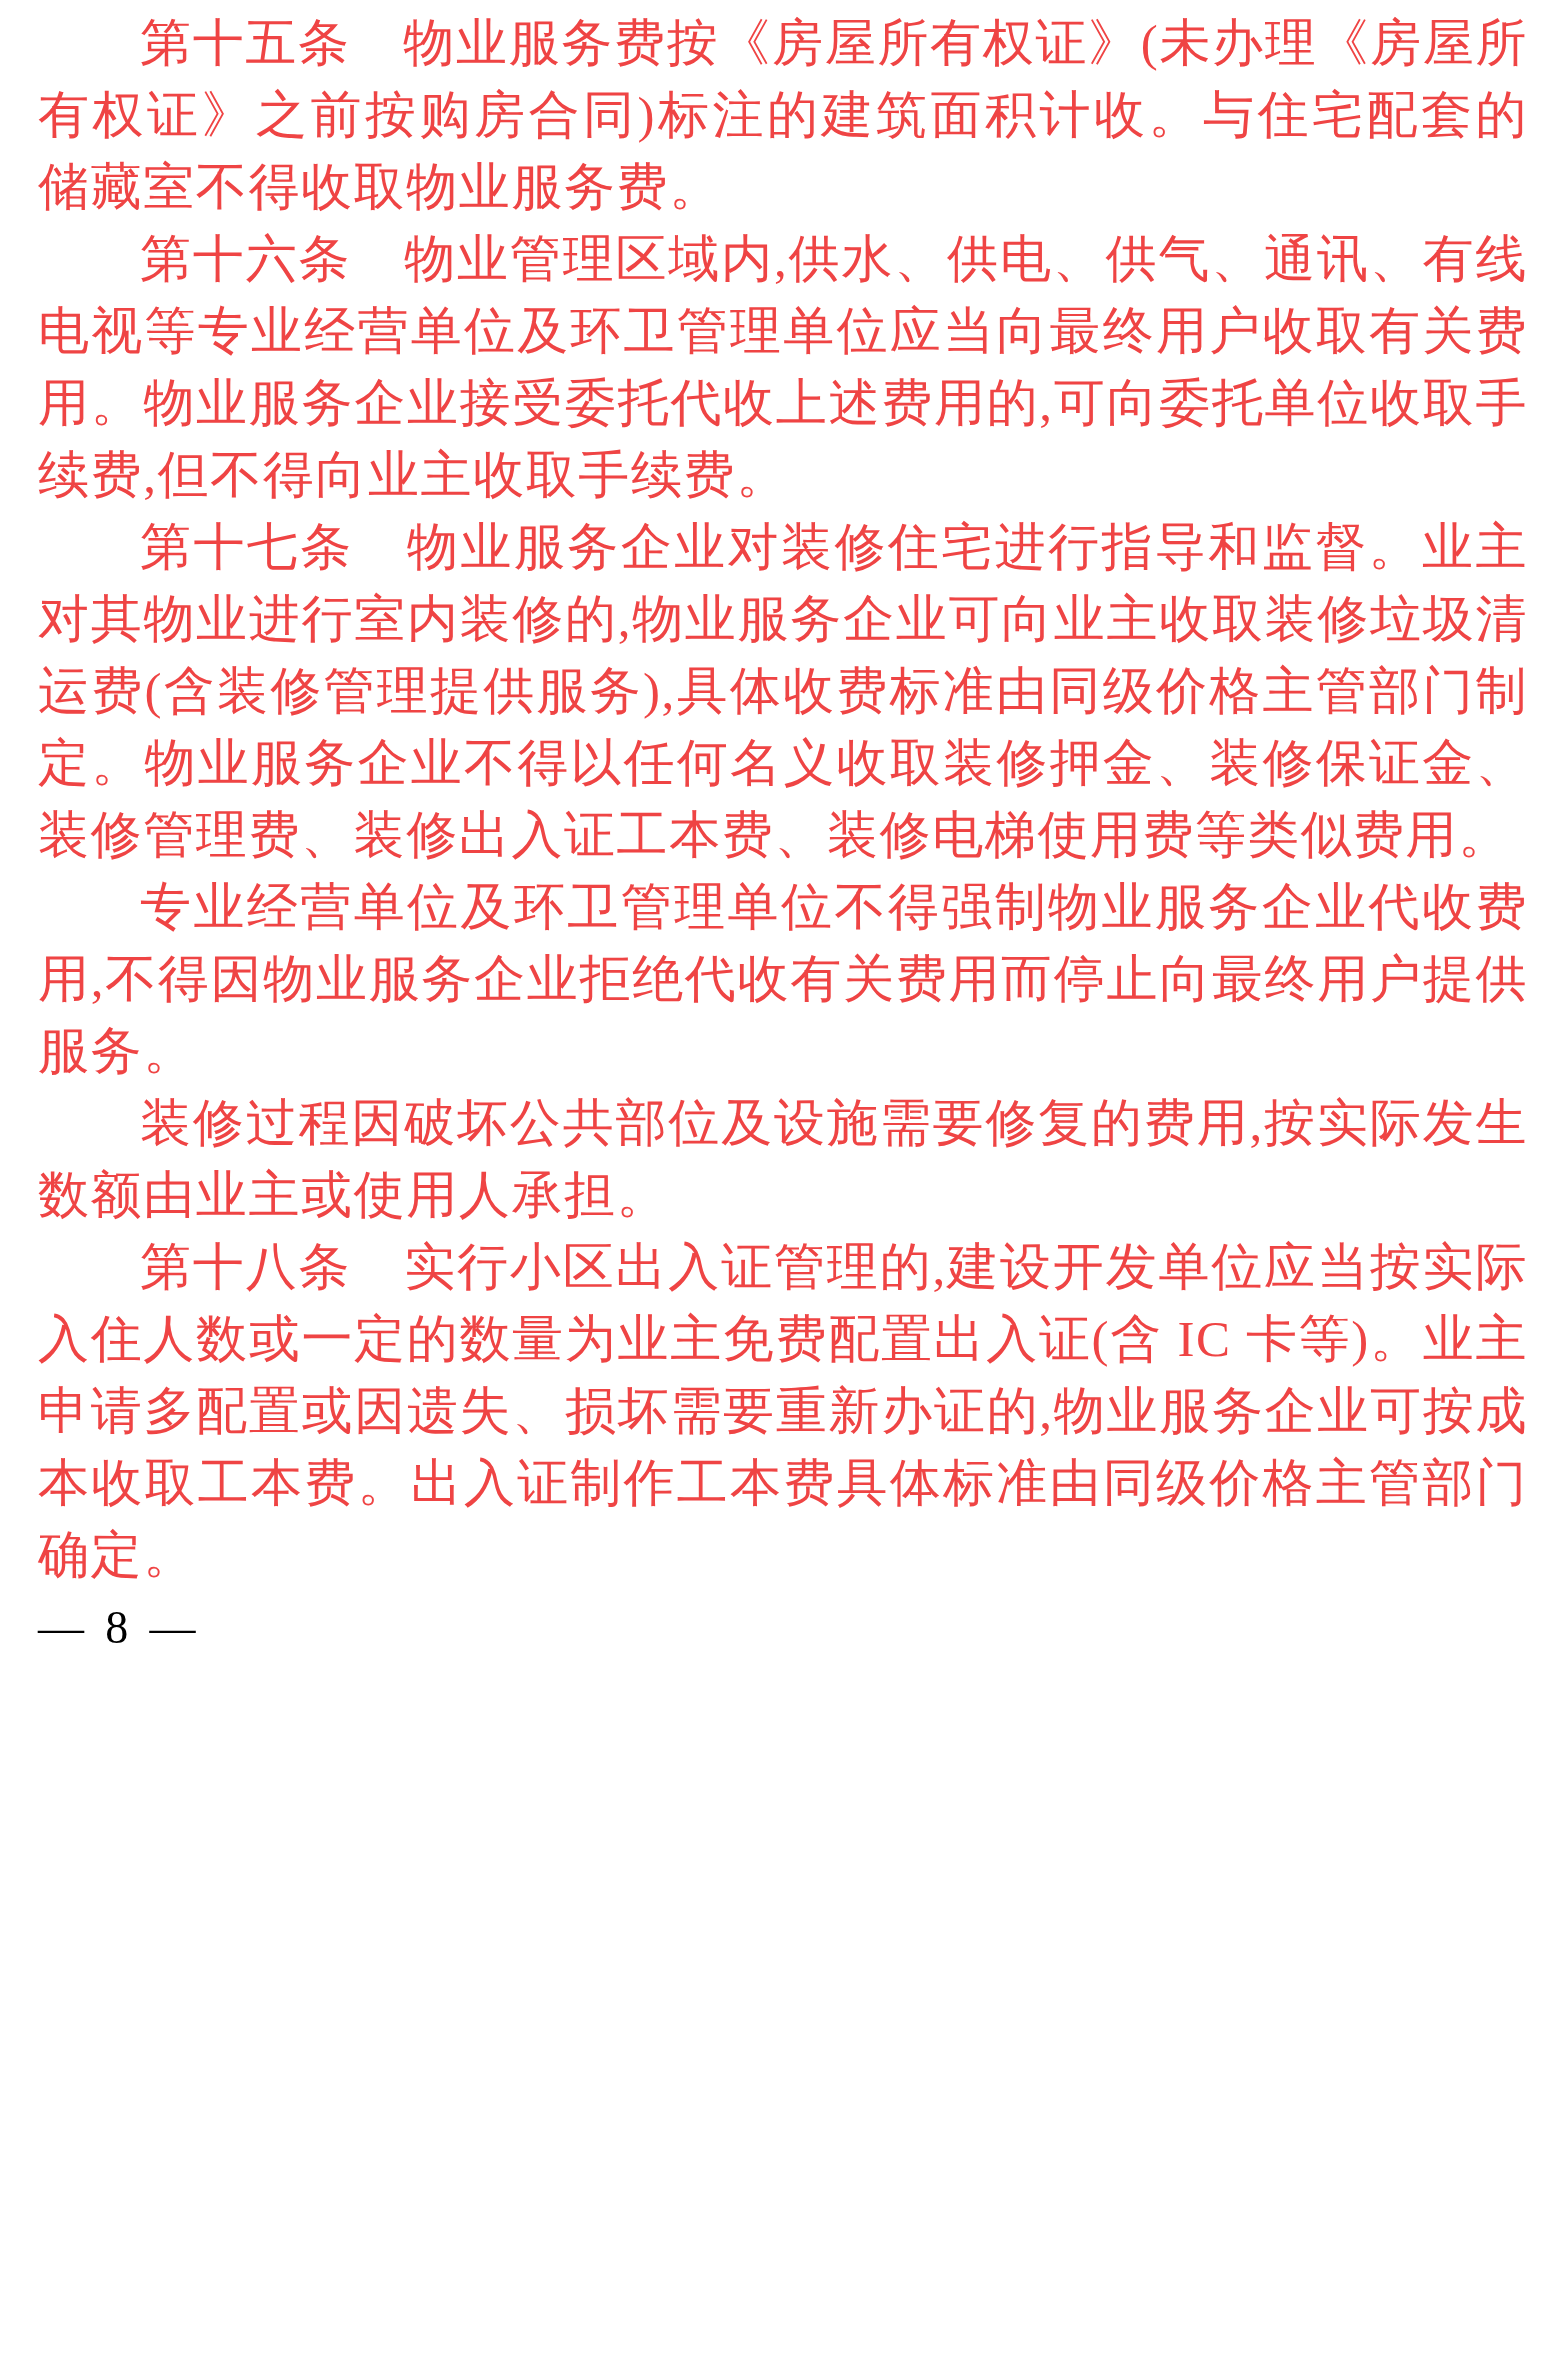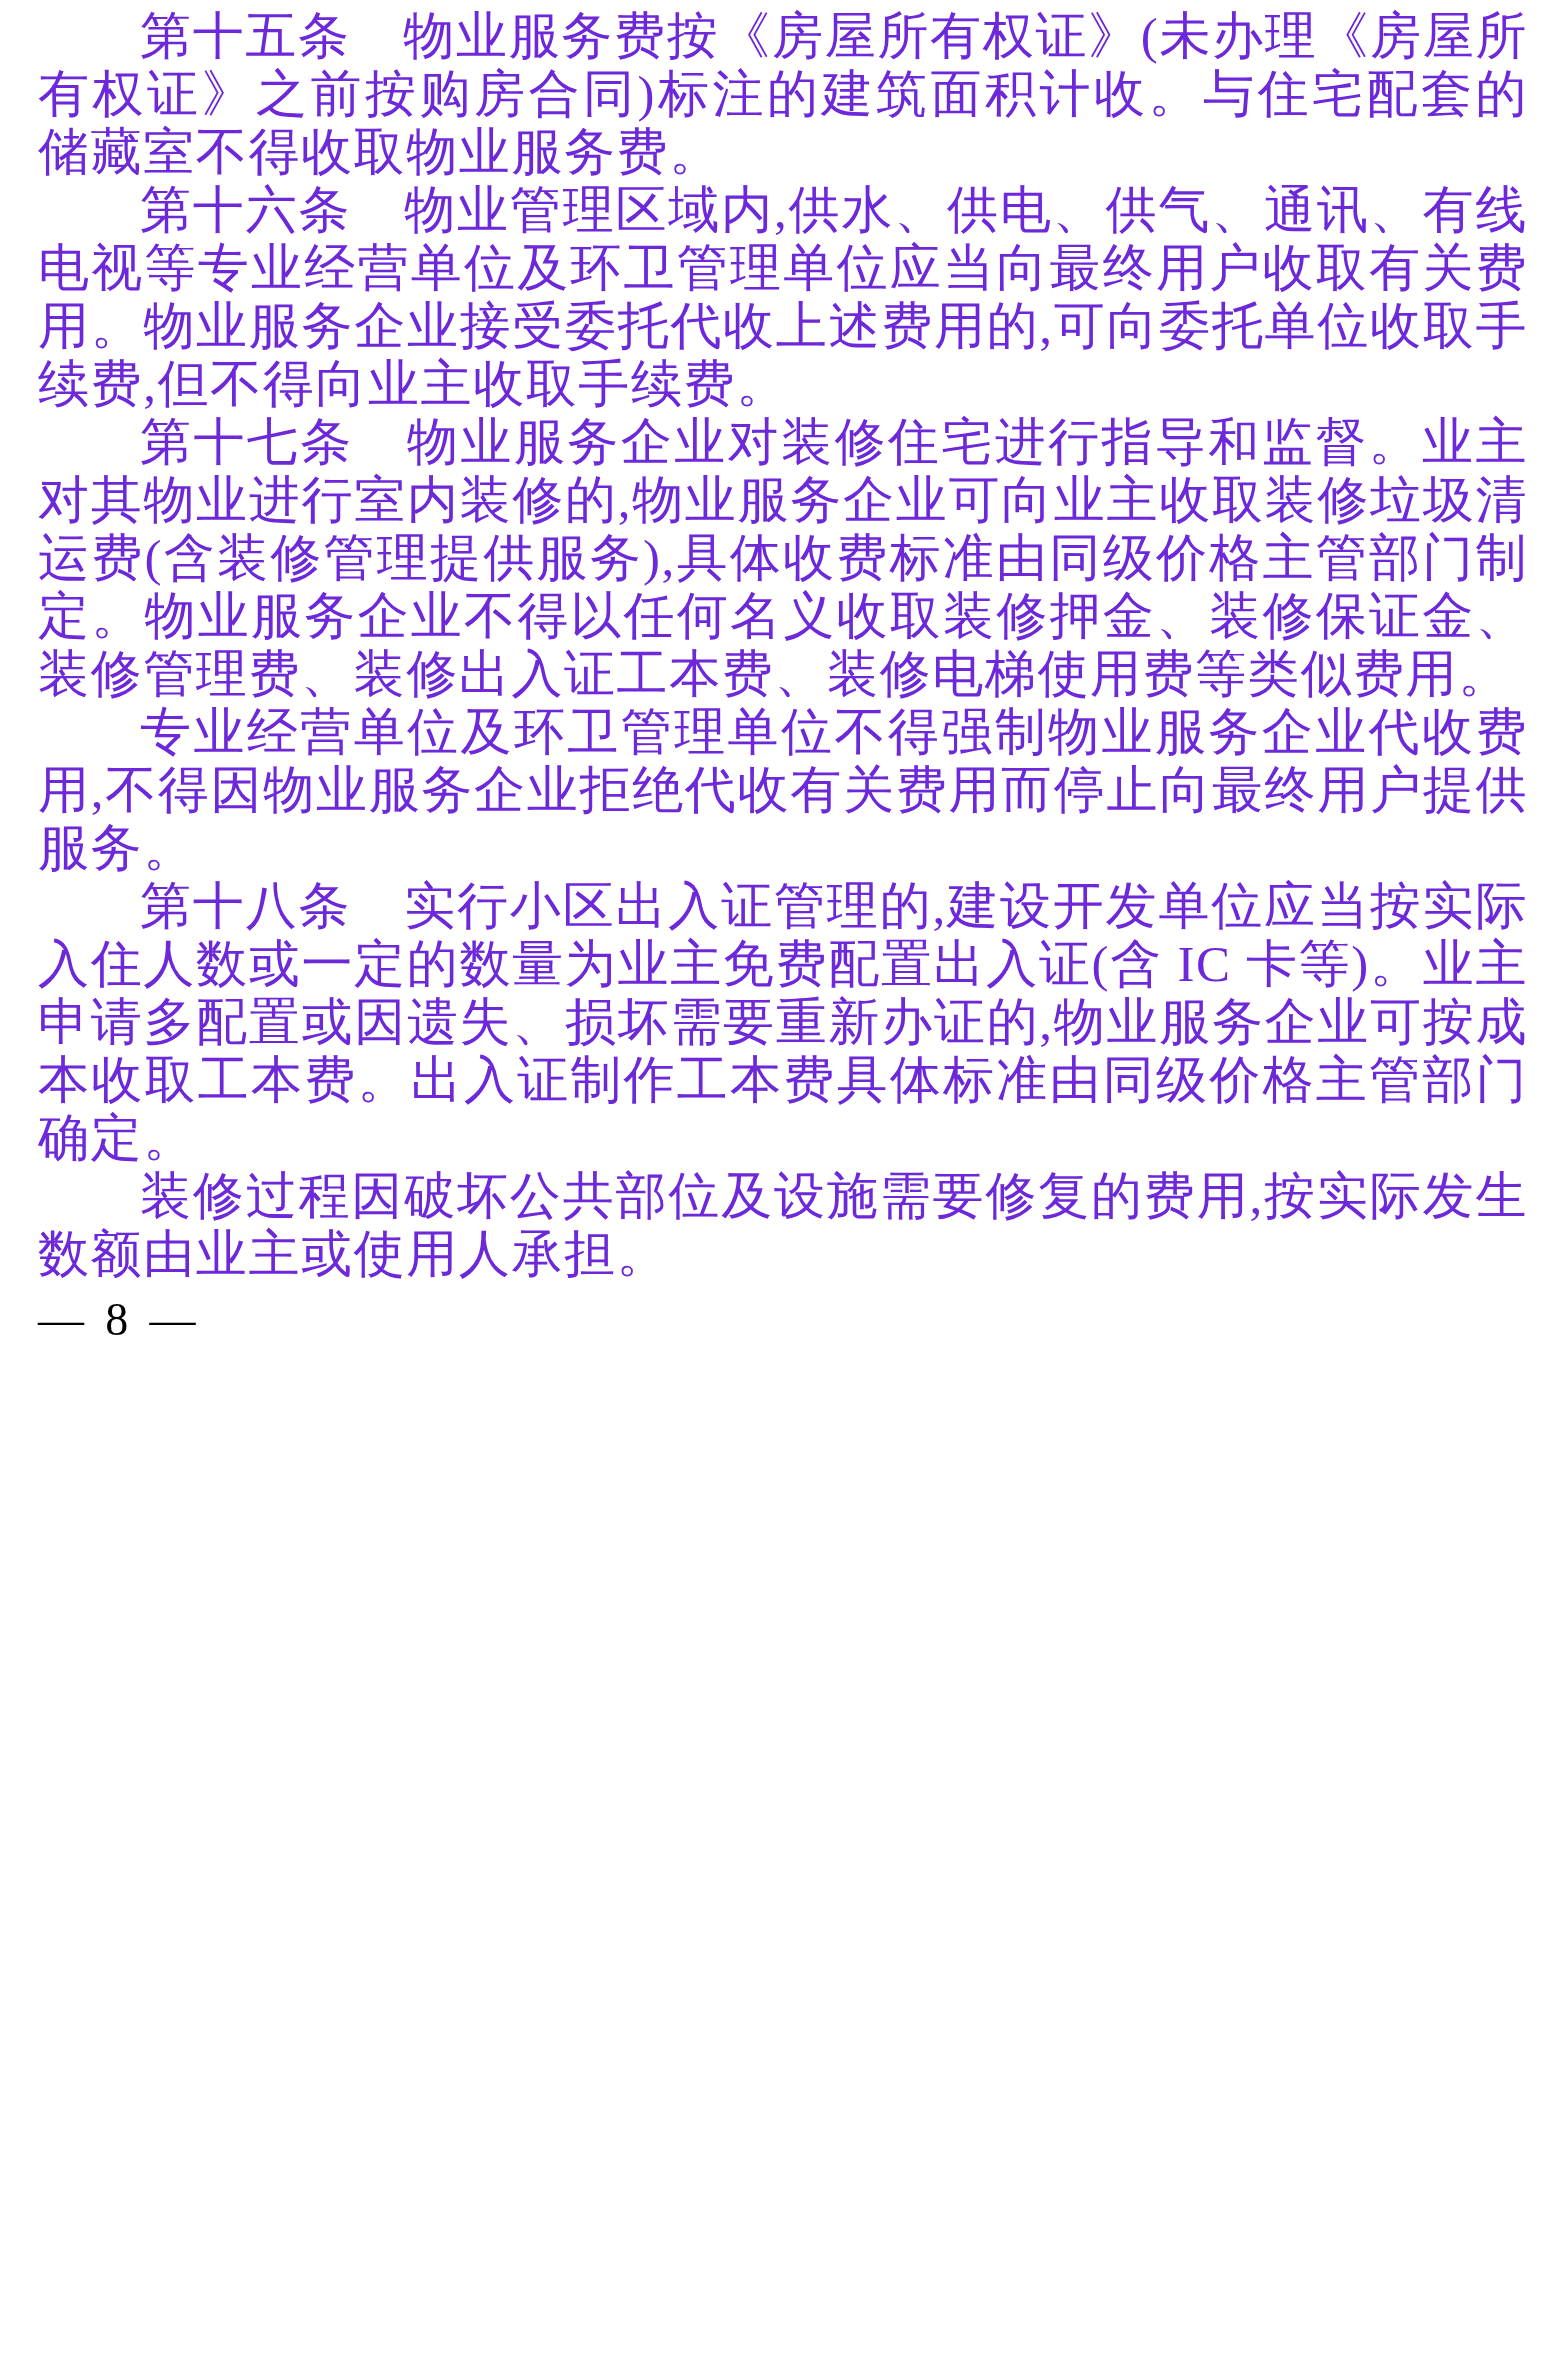--- a/index.html
+++ b/index.html
@@ -17,43 +17,43 @@
     padding: 6.5px 37px 0 38px;
     overflow: hidden;
     font-family: "Liberation Serif", "DejaVu Serif", serif;
   }
   .body-text {
     width: 100%;
   }
   .para {
     margin: 0;
     font-size: 51px;
-    line-height: 58px;
+    line-height: 72px;
     letter-spacing: 1.6px;
     text-indent: 2em;
     text-align: justify;
     text-justify: inter-ideograph;
-    color: #6d28d9;
+    color: #ef4444;
     word-break: break-all;
   }
   .footer {
     margin-top: 4.9px;
     font-size: 46px;
     line-height: 65px;
     letter-spacing: 4.9px;
     color: #000000;
   }
 </style>
 </head>
 <body>
 
 <div class="page">
   <div class="body-text">
     <p class="para">第十五条　物业服务费按《房屋所有权证》(未办理《房屋所有权证》之前按购房合同)标注的建筑面积计收。与住宅配套的储藏室不得收取物业服务费。</p>
     <p class="para">第十六条　物业管理区域内,供水、供电、供气、通讯、有线电视等专业经营单位及环卫管理单位应当向最终用户收取有关费用。物业服务企业接受委托代收上述费用的,可向委托单位收取手续费,但不得向业主收取手续费。</p>
     <p class="para">第十七条　物业服务企业对装修住宅进行指导和监督。业主对其物业进行室内装修的,物业服务企业可向业主收取装修垃圾清运费(含装修管理提供服务),具体收费标准由同级价格主管部门制定。物业服务企业不得以任何名义收取装修押金、装修保证金、装修管理费、装修出入证工本费、装修电梯使用费等类似费用。</p>
     <p class="para">专业经营单位及环卫管理单位不得强制物业服务企业代收费用,不得因物业服务企业拒绝代收有关费用而停止向最终用户提供服务。</p>
+    <p class="para">装修过程因破坏公共部位及设施需要修复的费用,按实际发生数额由业主或使用人承担。</p>
     <p class="para">第十八条　实行小区出入证管理的,建设开发单位应当按实际入住人数或一定的数量为业主免费配置出入证(含 IC 卡等)。业主申请多配置或因遗失、损坏需要重新办证的,物业服务企业可按成本收取工本费。出入证制作工本费具体标准由同级价格主管部门确定。</p>
-    <p class="para">装修过程因破坏公共部位及设施需要修复的费用,按实际发生数额由业主或使用人承担。</p>
   </div>
   <div class="footer">— 8 —</div>
 </div>
 
 
 </body></html>

